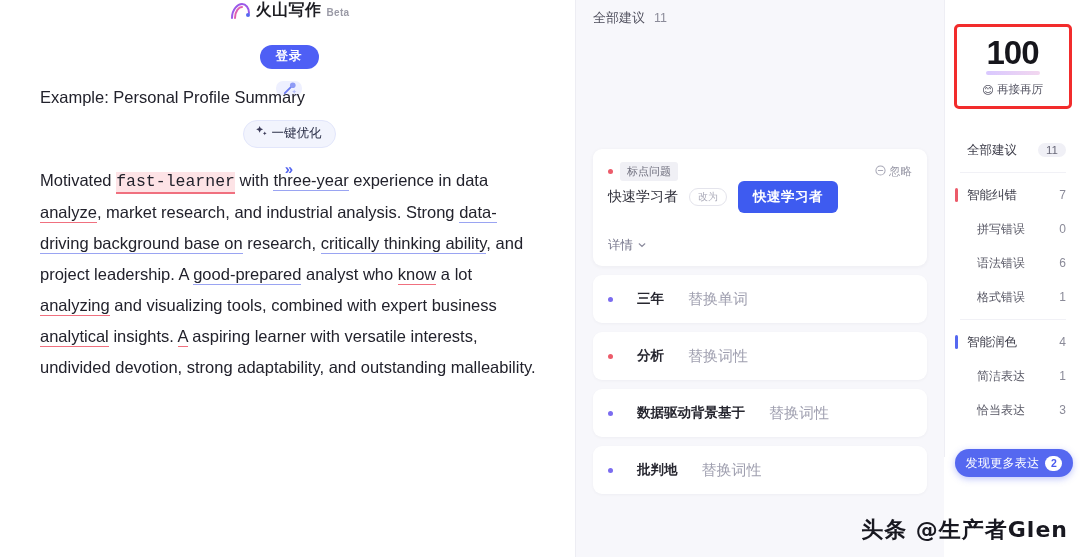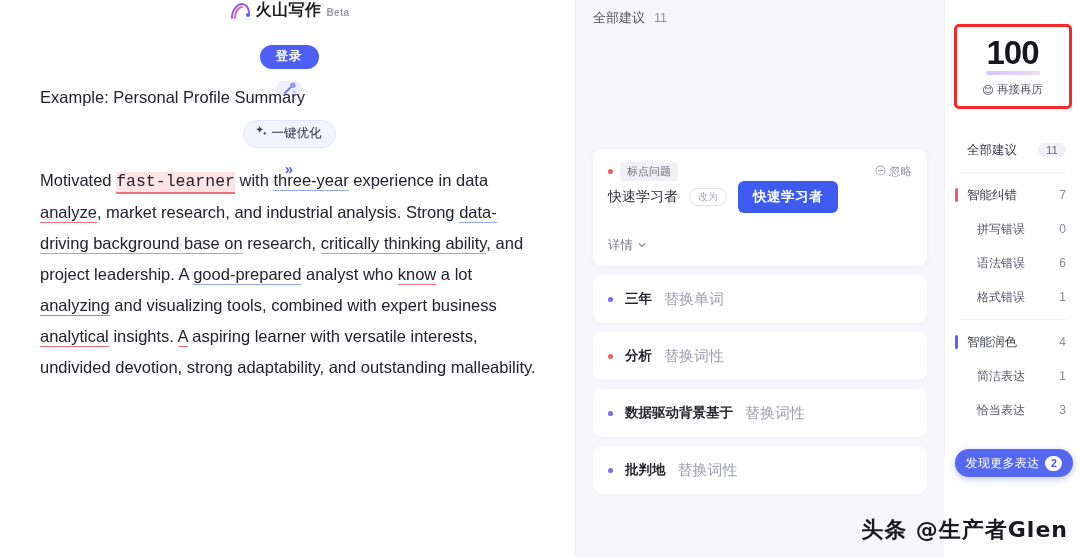--- a/index.html
+++ b/index.html
@@ -103,21 +103,21 @@
   .card-desc {
     margin-top: 24px; font-size: 13px; color: #33333f;
   }
   .card-detail {
     margin-top: 24px; font-size: 12.5px; color: #74748a;
     display: flex; align-items: center; gap: 4px; cursor: pointer;
   }
 
   .card-slim {
     background: #fff; border-radius: 9px; margin-top: 9px;
-    height: 48px; display: flex; align-items: center; gap: 12px;
+    height: 48px; display: flex; align-items: center; gap: 24px;
     padding: 0 15px; box-shadow: 0 1px 3px rgba(30,30,60,.04); cursor: pointer;
   }
   .card-slim .dot { background: #7b6cf0; }
   .card-slim.red .dot { background: #ec5b6a; }
   .card-slim .w { font-size: 13.5px; color: #26262f; font-weight: bold; }
   .card-slim .k { font-size: 15px; color: #a0a0b0; }
 
   
   .side-pane {
     width: 136px; height: 457px; background: #ffffff;

